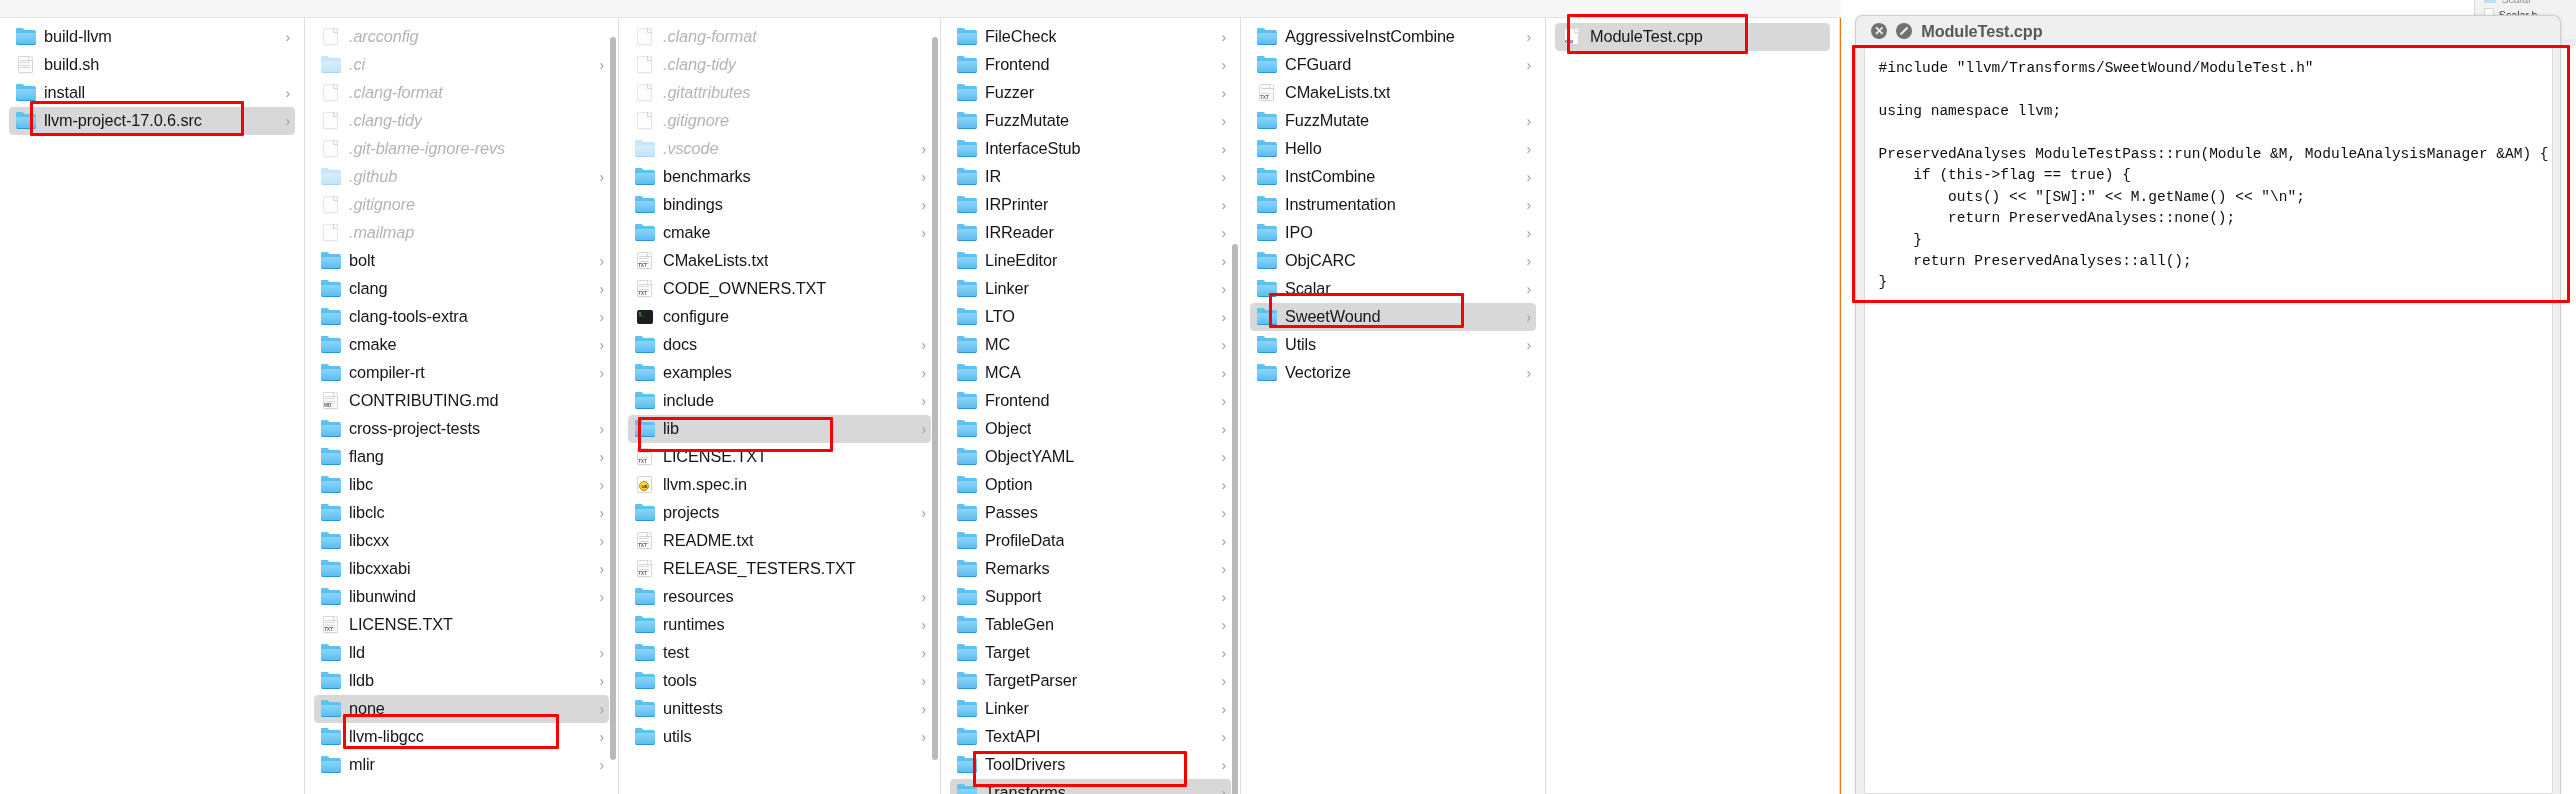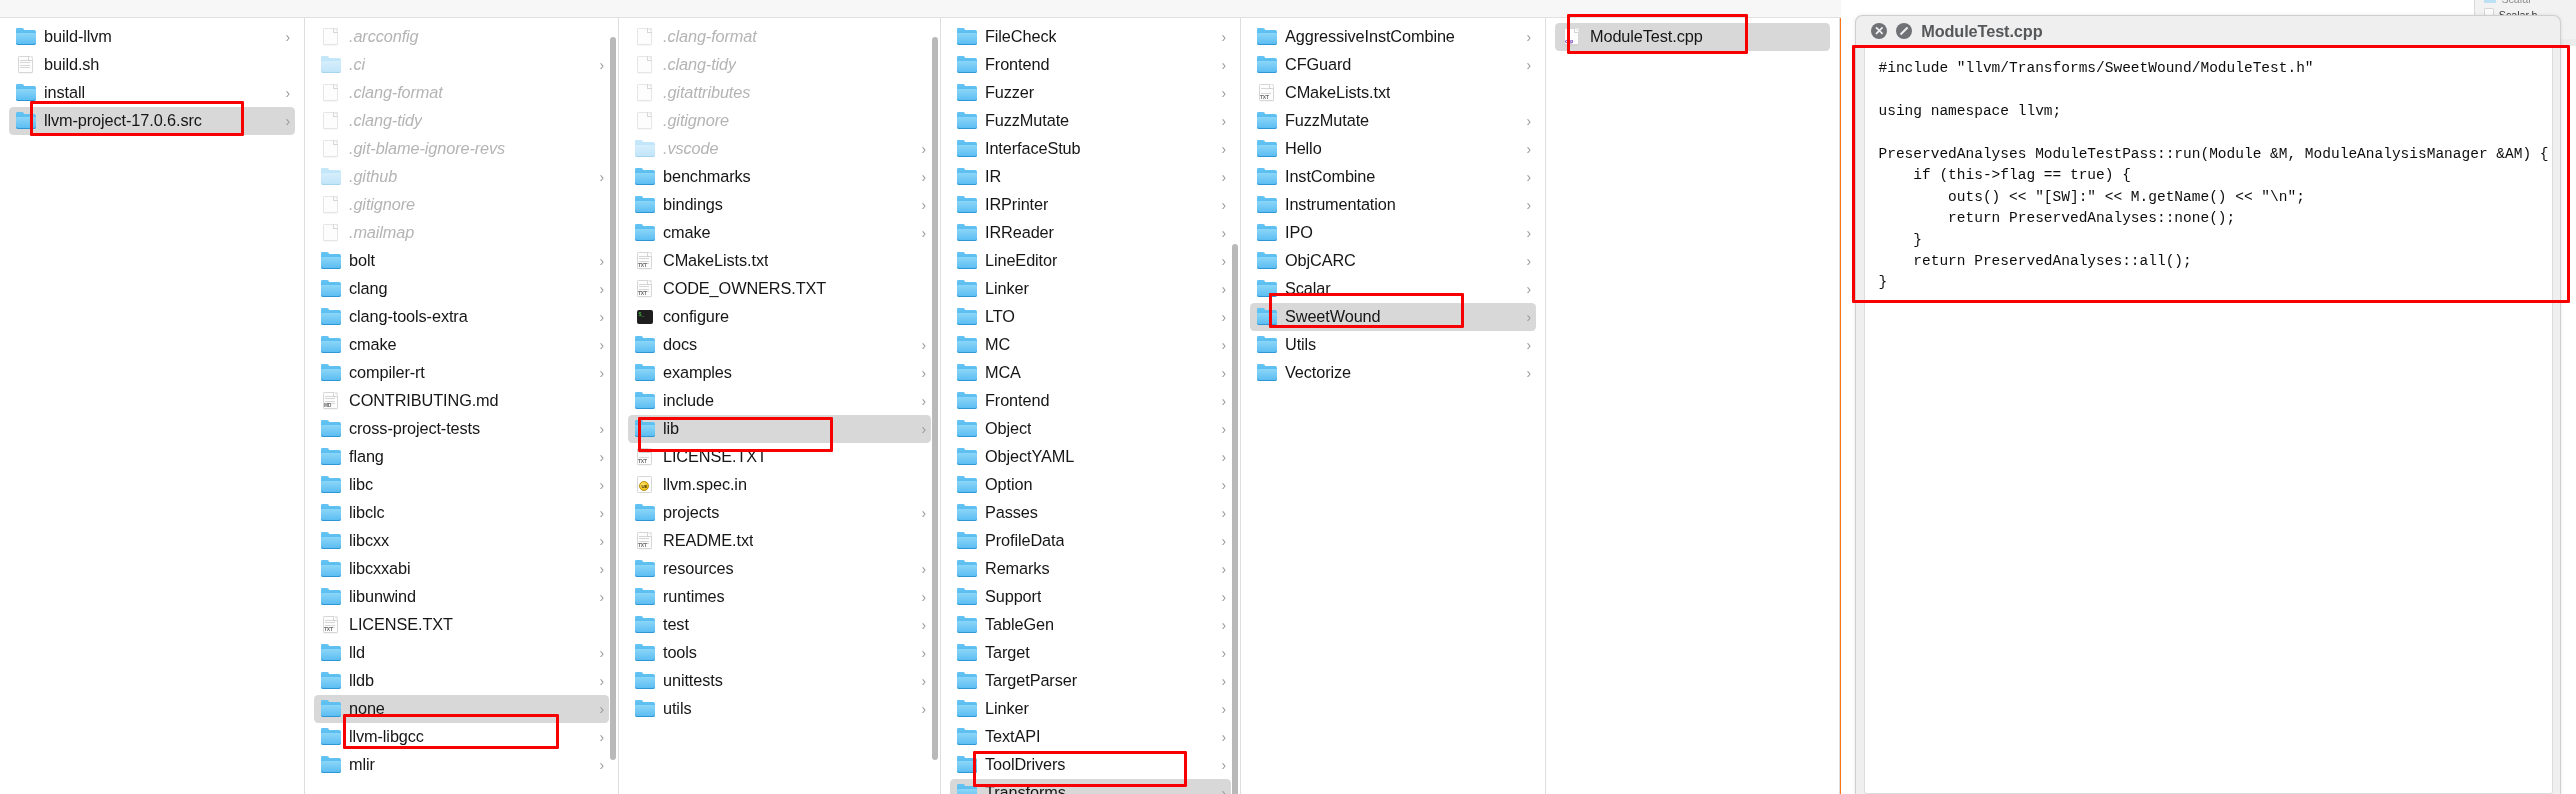--- a/index.html
+++ b/index.html
@@ -671,20 +671,29 @@
           <div class="row">
             <span class="ico ic-doc">
               <span class="page"></span>
               <span class="fold"></span>
               <span class="lines"></span>
               <span class="ext">TXT</span>
             </span>
             <span class="label">README.txt</span>
           </div>
           <div class="row">
+            <span class="ico ic-doc">
+              <span class="page"></span>
+              <span class="fold"></span>
+              <span class="lines"></span>
+              <span class="ext">TXT</span>
+            </span>
+            <span class="label">RELEASE_TESTERS.TXT</span>
+          </div>
+          <div class="row">
             <span class="ico ic-folder">
               <span class="tab"></span>
               <span class="back"></span>
               <span class="front"></span>
             </span>
             <span class="label">resources</span>
             <span class="chev">›</span>
           </div>
           <div class="row">
             <span class="ico ic-folder">

